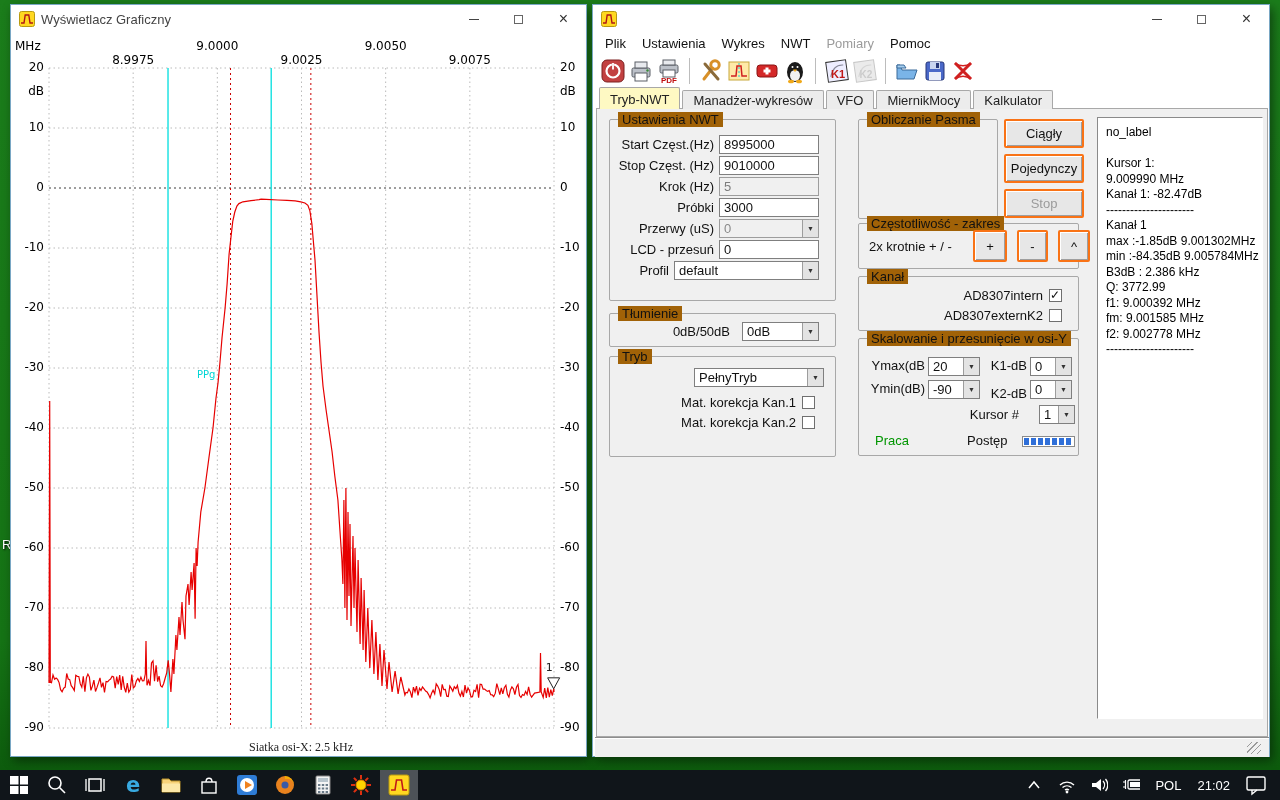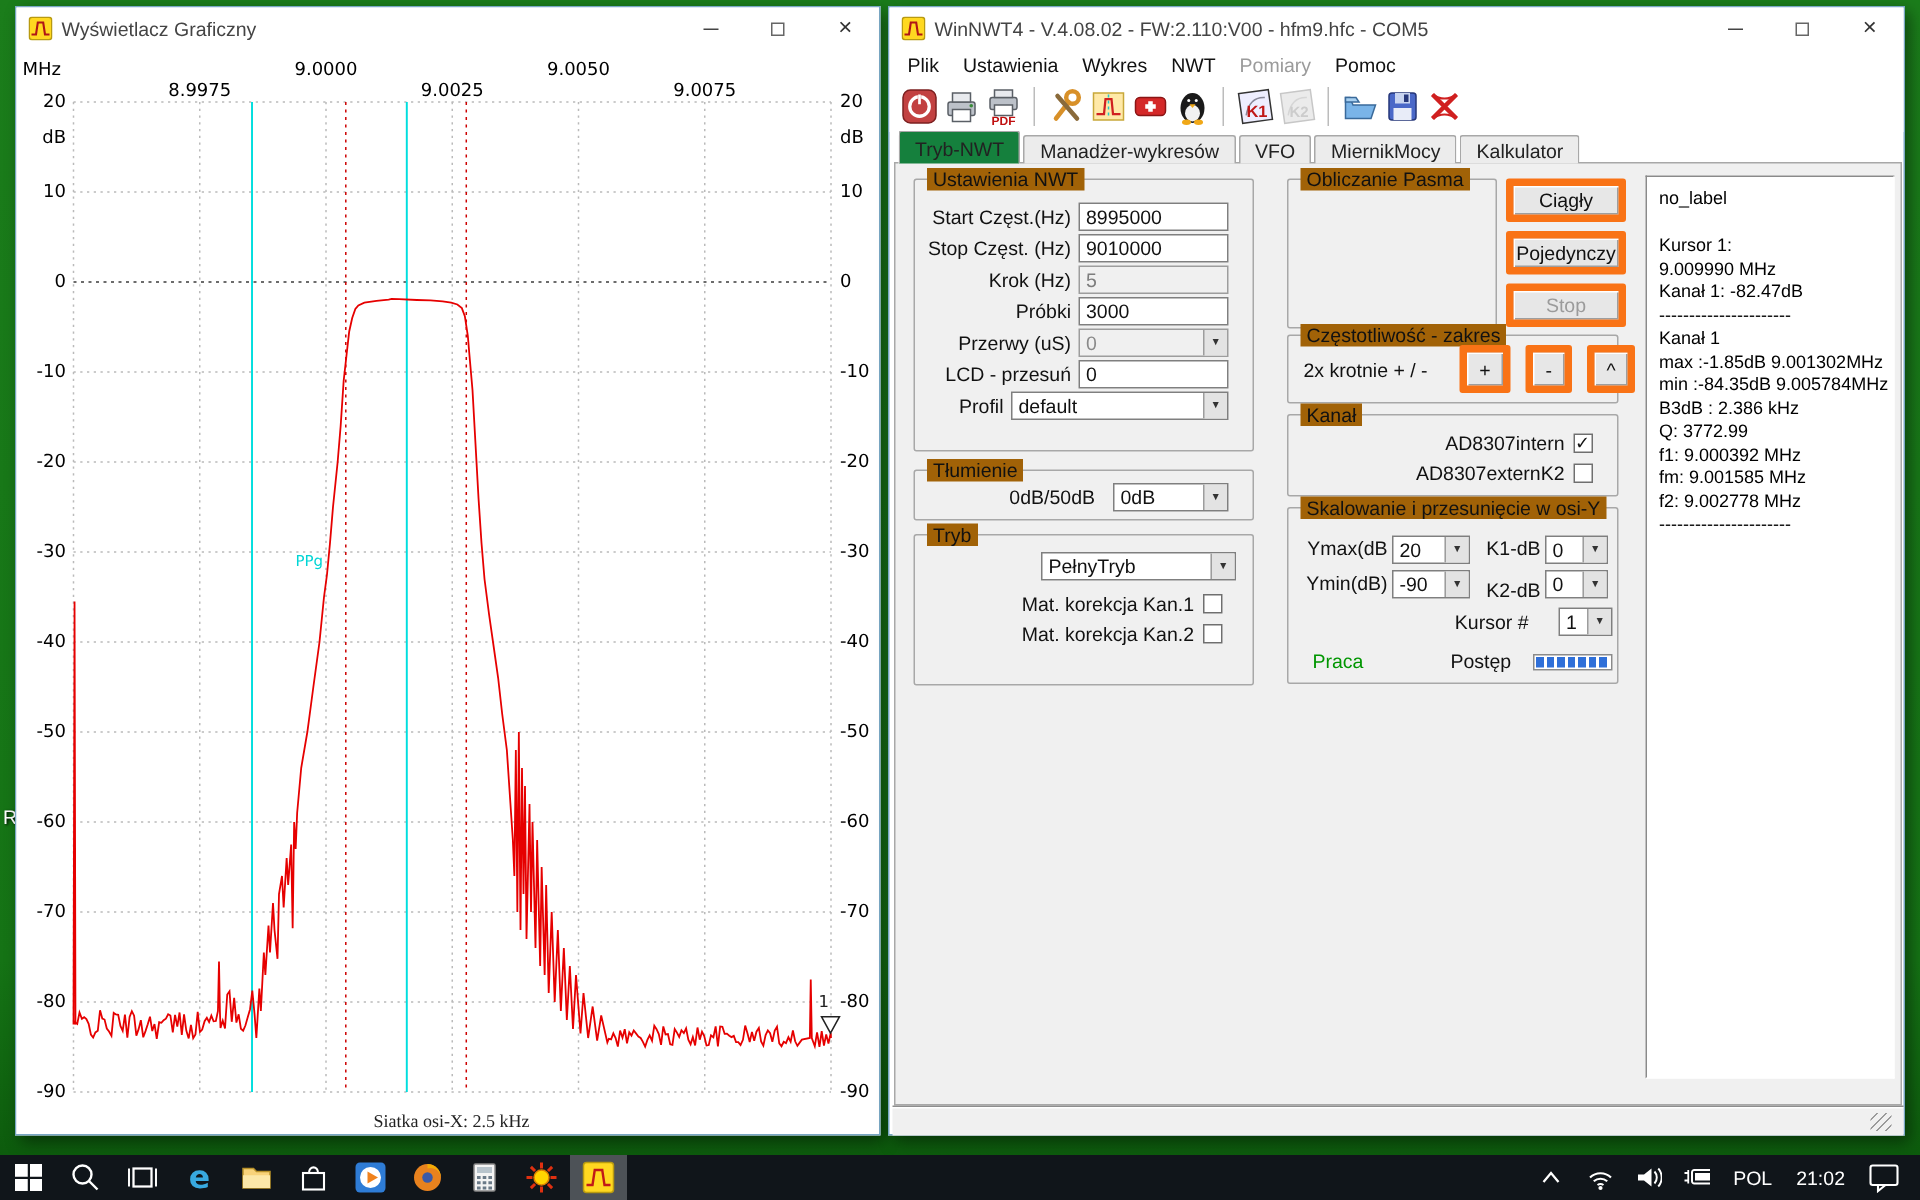--- a/index.html
+++ b/index.html
@@ -35,42 +35,42 @@
   #mainwin { left:592px; top:4px; width:678px; height:753px; }
   .menubar { position:absolute; left:0; top:28px; right:0; height:21px; display:flex; align-items:center; padding-left:4px; background:#fff; }
   .menu-item { padding:2px 8px; color:#111; }
   .menu-item.disabled { color:#9b9b9b; }
   .toolbar { position:absolute; left:0; top:49px; right:0; height:34px; display:flex; align-items:center; padding-left:6px; background:#fff; }
   .tbtn { width:28px; height:28px; display:flex; align-items:center; justify-content:center; }
   .tbtn.dis { opacity:.55; filter:grayscale(1); }
   .tsep { width:2px; height:26px; margin:0 6px; border-left:1px solid #bcbcbc; border-right:1px solid #fff; }
   .tabs { position:absolute; left:6px; top:83px; display:flex; align-items:flex-end; height:21px; z-index:3; }
   .tab { padding:2px 10px 2px; border:1px solid #a8a8a8; border-bottom:none; background:#ececec; color:#222; margin-right:2px; height:19px; border-radius:2px 2px 0 0; }
-  .tab.active { background:#15803d; height:22px; padding-top:4px; box-shadow:0 2px 0 #f0f0f0; }
+  .tab.active { background:#fef9c3; height:22px; padding-top:4px; box-shadow:0 2px 0 #f0f0f0; }
   .panel { position:absolute; left:3px; top:103px; width:672px; height:629px; background:#f0f0f0; border:1px solid #a8a8a8; }
   .status-div { position:absolute; left:2px; top:732px; width:674px; border-top:1px solid #8e8e8e; border-bottom:1px solid #fff; }
   .status-strip { position:absolute; left:2px; top:734px; width:674px; height:18px; background:#f0f0f0; }
   .grip { position:absolute; right:8px; bottom:3px; width:14px; height:12px;
     background:repeating-linear-gradient(135deg,transparent 0 3px,#9a9a9a 3px 4px); }
 
   .grp { position:absolute; border:1px solid #a8a8a8; border-radius:2px; }
   .grp-t { position:absolute; top:-8px; left:8px; background:#a16207; padding:0 4px; font-size:13px; color:#111; }
   .frow { display:flex; align-items:center; height:21px; padding-right:16px; }
   .lbl { flex:1; text-align:right; padding-right:5px; font-size:13px; white-space:nowrap; }
   .field { flex:none; height:19px; border:1px solid #7f7f7f; background:#fff; font-size:13px; padding:1px 4px; overflow:hidden; white-space:nowrap; }
   .field.dis { background:#f0f0f0; color:#7d7d7d; border-color:#9d9d9d; }
   .combo { flex:none; display:inline-flex; height:19px; border:1px solid #7f7f7f; background:#fff; }
   .combo .cv { flex:1; padding:1px 4px; font-size:13px; overflow:hidden; white-space:nowrap; }
   .combo .ca { width:16px; flex:none; background:#e3e3e3; border-left:1px solid #9d9d9d; display:flex; align-items:center; justify-content:center; font-size:7px; color:#333; }
   .combo.dis { background:#f0f0f0; border-color:#9d9d9d; }
   .combo.dis .cv { color:#8a8a8a; }
   .chkrow { display:flex; align-items:center; justify-content:flex-end; height:20px; }
   .cb { width:13px; height:13px; border:1px solid #6f6f6f; background:#fff; margin-left:6px; position:relative; flex:none; }
   .cb.on::after { content:"✓"; position:absolute; left:0px; top:-2px; font-size:12px; color:#111; }
-  .btn3d { position:absolute; background:#e7e7e7; border:5px solid #f97316; box-shadow:inset 1px 1px 0 #fff, inset -1px -1px 0 #9e9e9e;
+  .btn3d { position:absolute; background:#e7e7e7; border:2px solid #f97316; box-shadow:inset 1px 1px 0 #fff, inset -1px -1px 0 #9e9e9e;
     display:flex; align-items:center; justify-content:center; font-size:13px; color:#111; border-radius:2px; }
   .btn3d.dis { color:#9b9b9b; }
   .info-panel { position:absolute; left:504px; top:112px; width:166px; height:602px; background:#fff;
     border:1px solid #8a8a8a; border-right-color:#fff; border-bottom-color:#fff; padding:7px 0 0 8px; overflow:hidden; }
   .info-line { min-height:15.5px; font-size:12px; white-space:pre; color:#000; }
   .green { color:#009600; }
   .progress { position:absolute; left:163px; top:97px; width:53px; height:11px; background:#fff; border:1px solid #8a8a8a;
     padding:1px; }
   .progress i { display:block; height:100%; background:repeating-linear-gradient(90deg,#2f6fd8 0 5px,transparent 5px 7px); }
 
@@ -177,21 +177,20 @@
   </section>
 
   <section class="win" id="mainwin">
     <header class="titlebar">
       <span class="appicon">
         <svg viewBox="0 0 16 16" width="16" height="16">
             <rect x="0.5" y="0.5" width="15" height="15" rx="2" fill="#ffd820" stroke="#b89a10"></rect>
             <path d="M2,12 L5,12 L6.2,4 L9.8,4 L11,12 L14,12" fill="none" stroke="#b01616" stroke-width="1.4"></path>
           </svg>
       </span>
-      <span class="title">WinNWT4 - V.4.08.02 - FW:2.110:V00 - hfm9.hfc - COM5</span>
       <span class="winbtns">
         <span class="wb">
             <i class="g-min"></i>
           </span>
         <span class="wb">
             <i class="g-max"></i>
           </span>
         <span class="wb wb-close">×</span>
       </span>
     </header>

